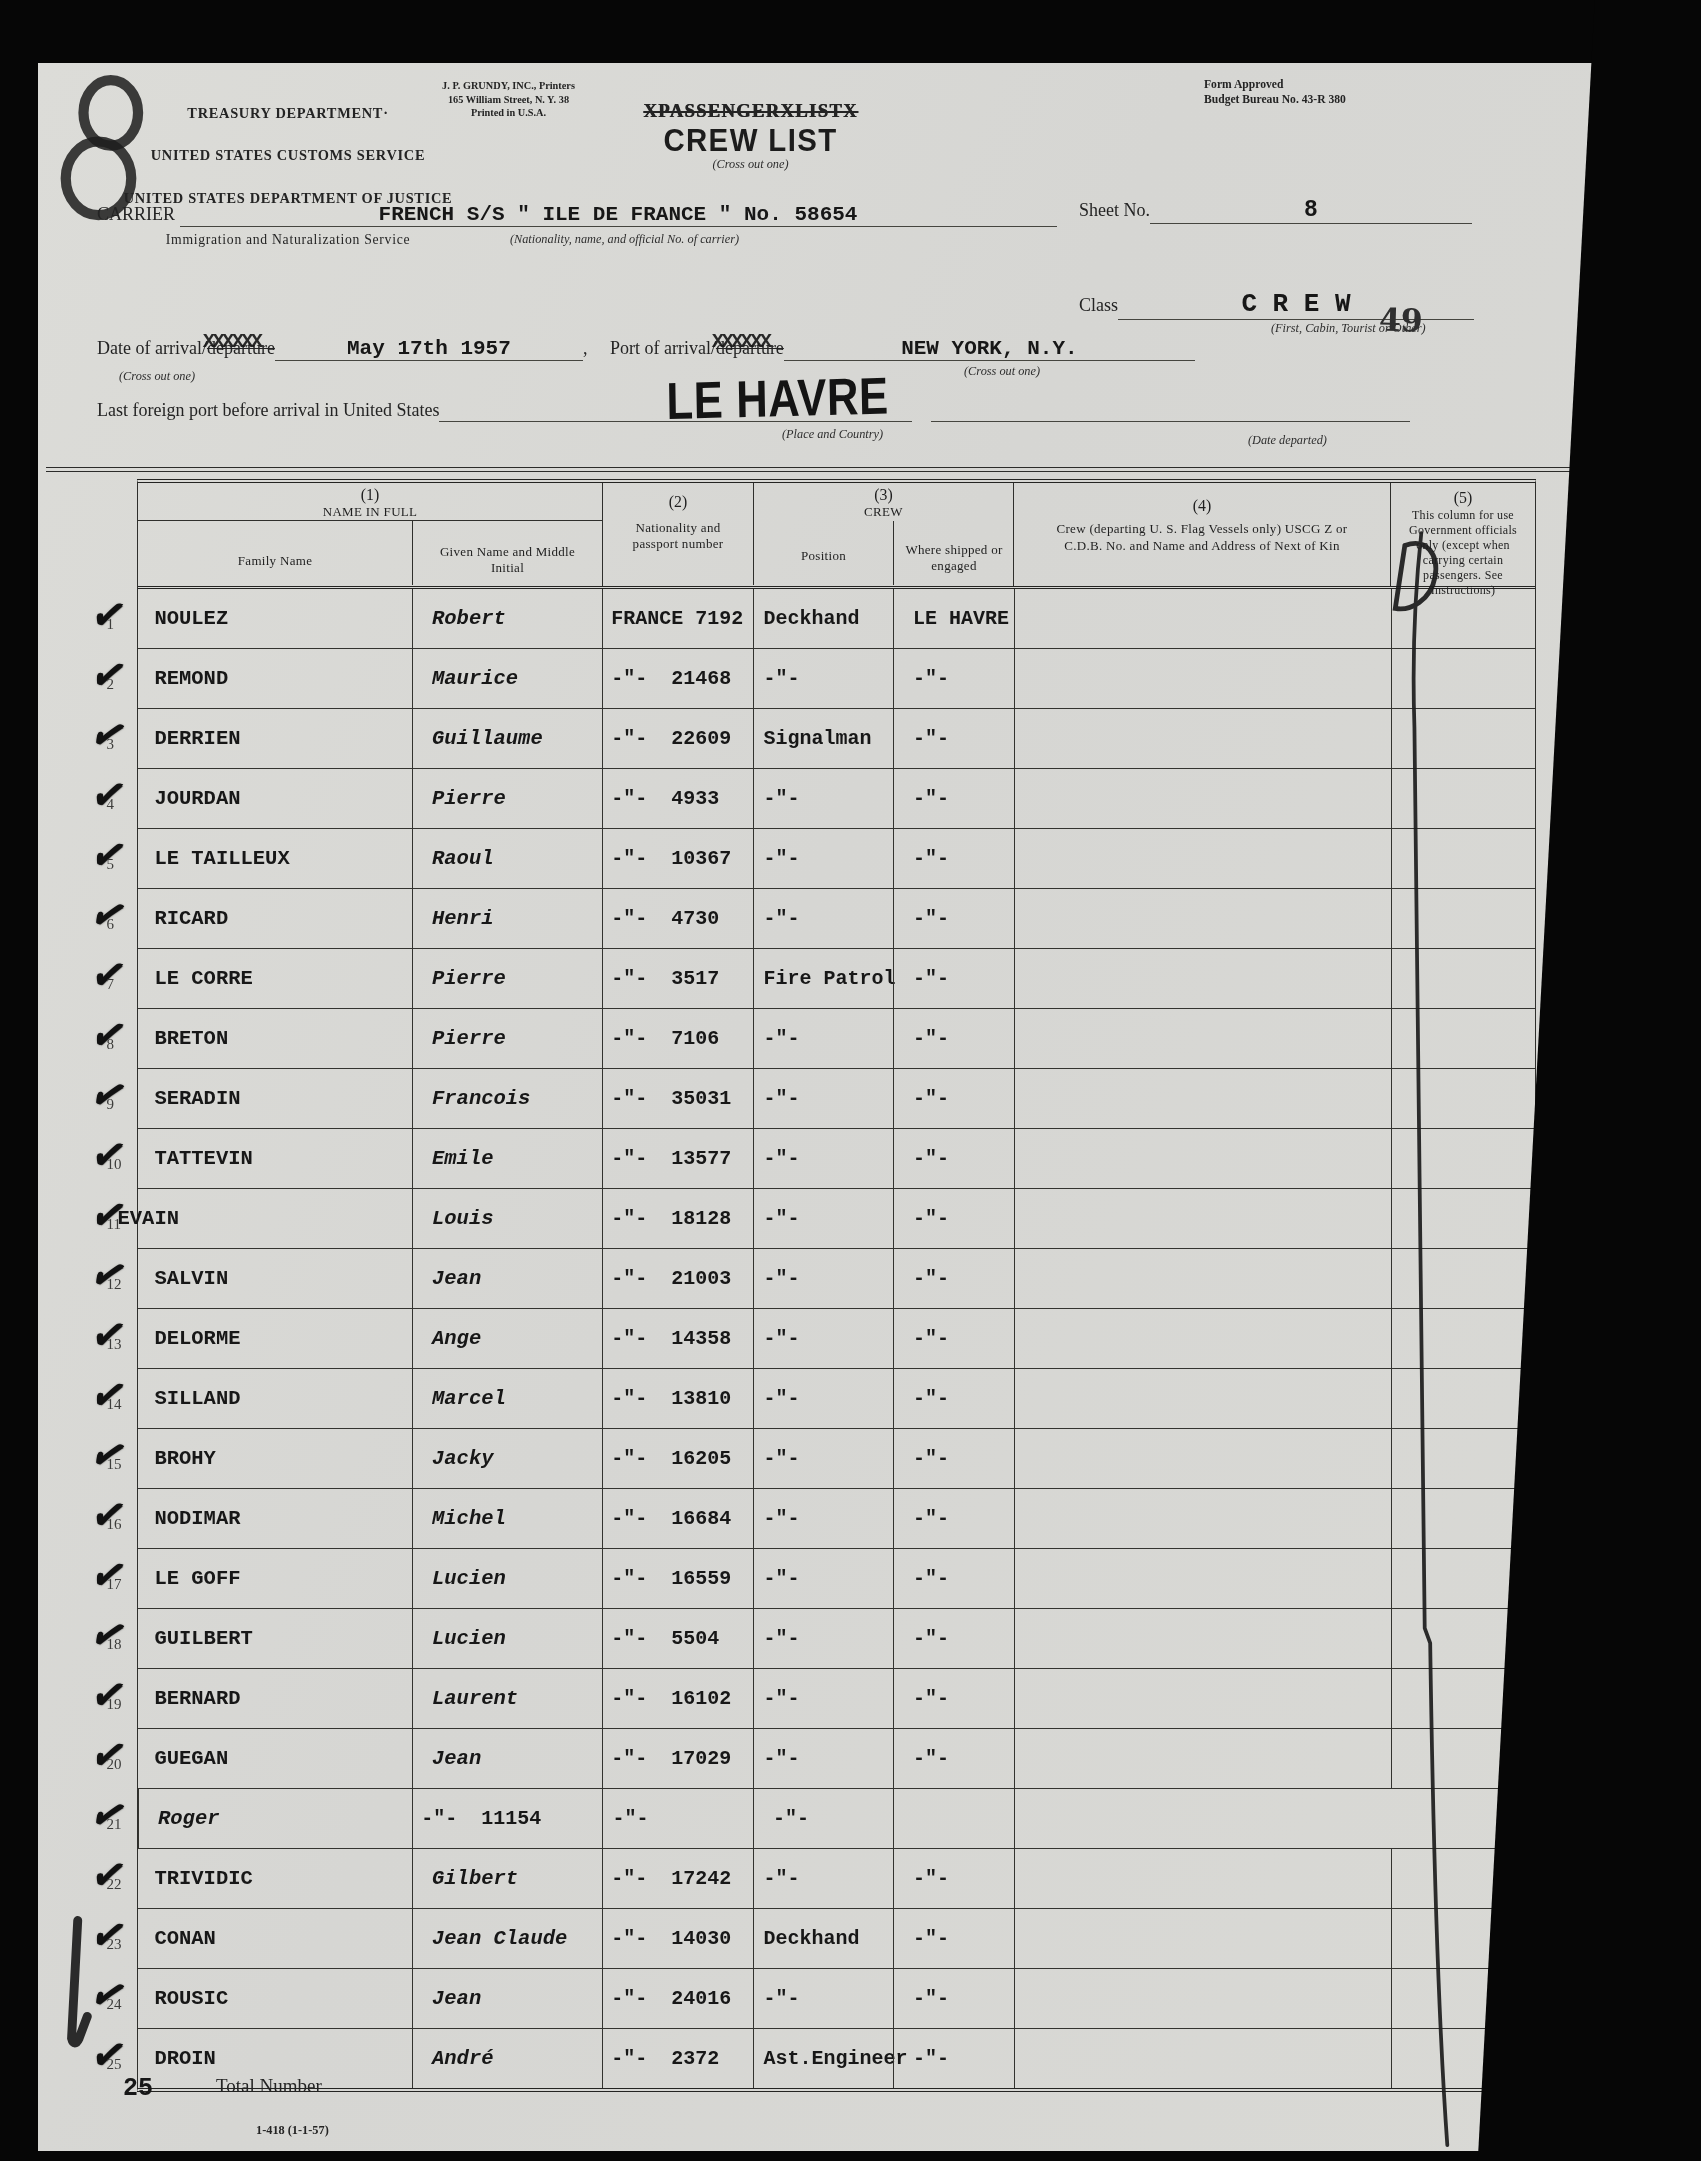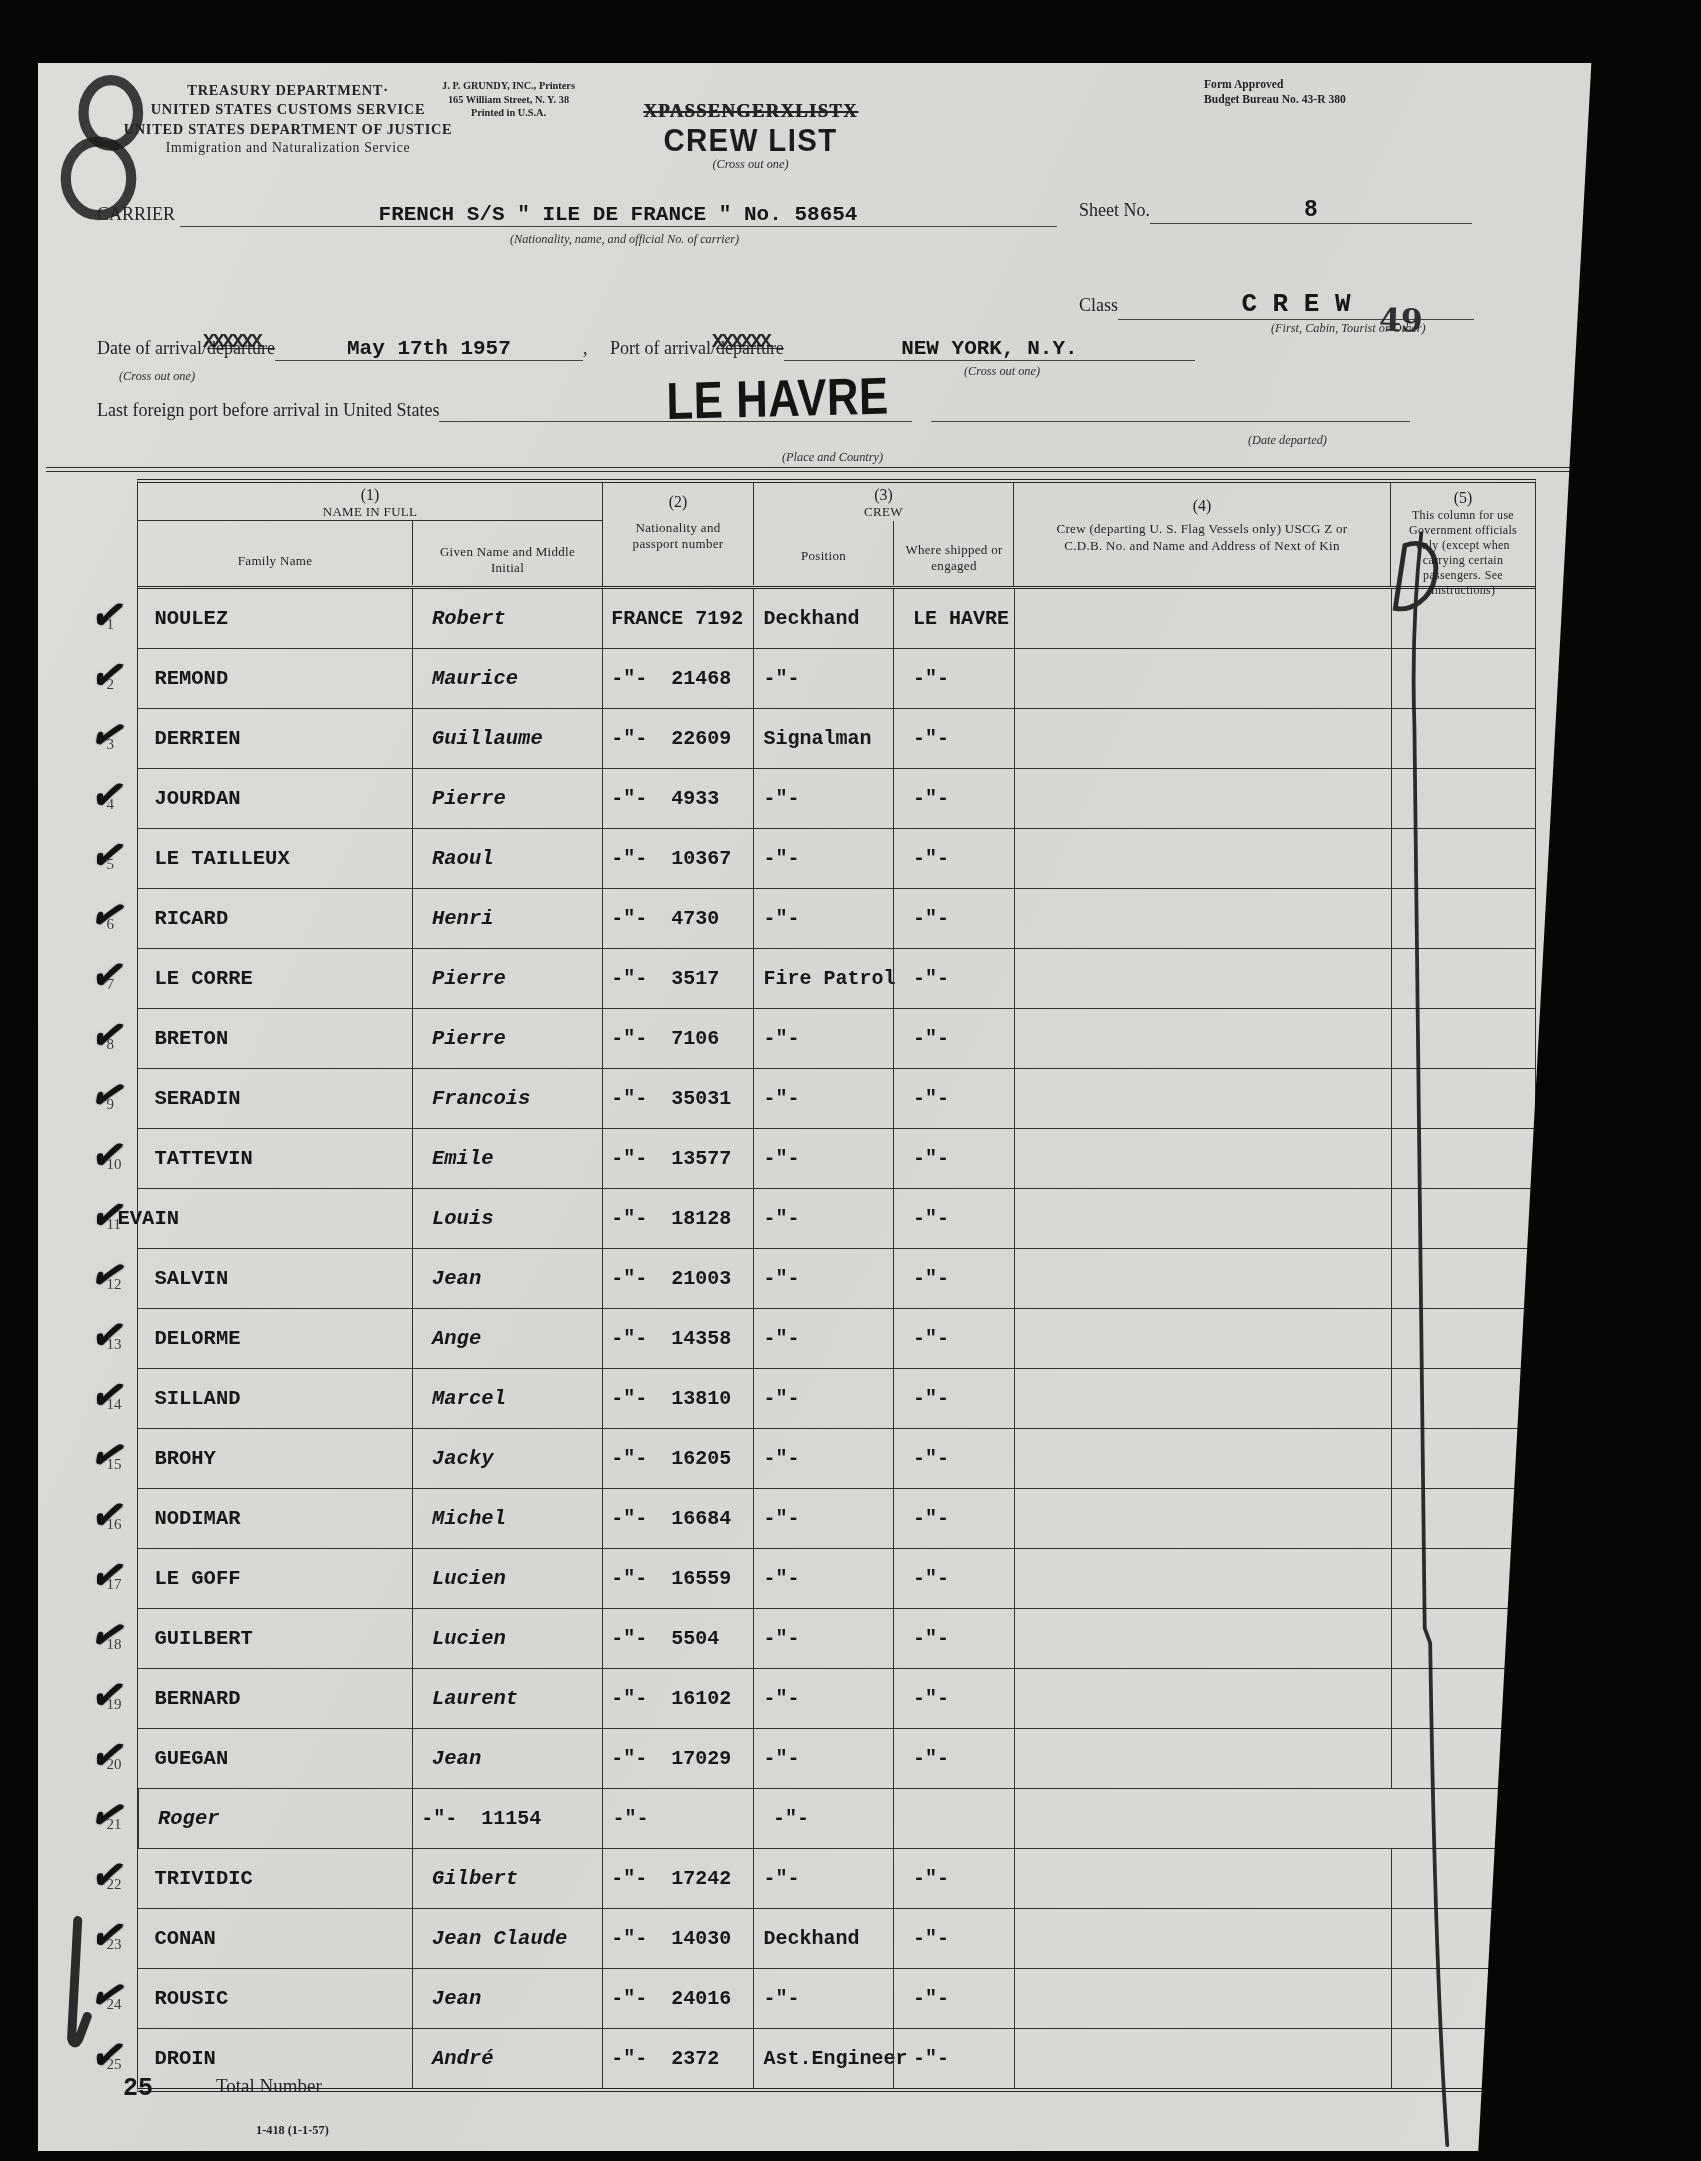--- a/index.html
+++ b/index.html
@@ -15,21 +15,21 @@
          color:#171717;white-space:pre;}
   .hint{font-style:italic;font-size:12.3px;color:#2e2e2e;}
   .abs{position:absolute;}
   .fill{display:inline-block;border-bottom:1.4px solid #45453f;text-align:center;vertical-align:baseline;}
   .struck{position:relative;text-decoration:line-through;text-decoration-thickness:1.4px;}
   .struck::before{content:attr(data-x);position:absolute;left:-4.1px;top:-8.2px;
         font-family:"Liberation Mono","DejaVu Sans Mono",monospace;font-weight:700;
         font-size:20.5px;letter-spacing:-2.7px;color:#161616;opacity:.9;}
   
   .agency{left:77px;top:18px;width:346px;text-align:center;}
-  .agency div{font-size:14.4px;font-weight:bold;letter-spacing:0.7px;line-height:1.35;}
+  .agency div{font-size:14.4px;font-weight:bold;letter-spacing:0.7px;line-height:1.35;margin-top:23px;}
   .agency div:last-child{font-weight:normal;font-size:13.7px;}
   .printer{left:378px;top:16.4px;width:185px;text-align:center;font-size:10.3px;font-weight:bold;line-height:1.3;}
   .formapproved{left:1166px;top:13.7px;width:247px;font-size:11.6px;font-weight:bold;line-height:1.3;}
   .stamp8{left:9.6px;top:6.8px;}
   .titleblock{left:579px;top:38px;width:267px;text-align:center;}
   .crossedtitle{font-size:18.5px;font-weight:bold;letter-spacing:1.4px;
         text-decoration:line-through;text-decoration-thickness:2.1px;text-shadow:0.7px 0 0 #1b1b1b;}
   .maintitle{font-family:"Liberation Sans","DejaVu Sans",sans-serif;font-weight:bold;
         font-size:29.4px;letter-spacing:1.4px;color:#1c1c1c;margin-top:1.4px;transform:scaleY(1.05);}
   .sheetline{left:1041px;top:134px;font-size:18px;}
@@ -133,21 +133,21 @@
       <span>Date of arrival/</span><span class="struck pr" data-x="XXXXXX">departure</span><span class="fill" style="width:308px;"><span class="typed" style="font-size:21px;">May 17th 1957</span></span><span>,</span>
       <span style="margin-left:18px;">Port of arrival/</span><span class="struck pr" data-x="XXXXXX">departure</span><span class="fill" style="width:411px;"><span class="typed" style="font-size:21px;">NEW YORK, N.Y.</span></span>
       <div class="hint" style="position:absolute;left:22px;top:31.5px;">(Cross out one)</div>
       <div class="hint" style="position:absolute;left:867px;top:27px;">(Cross out one)</div>
     </div>
 
     <div class="abs lehavre">LE HAVRE</div>
 
     <div class="abs lastportline pr">
       <span>Last foreign port before arrival in United States</span><span class="fill" style="width:473px;">&nbsp;</span><span class="fill" style="width:479px;margin-left:19px;">&nbsp;</span>
-      <div class="hint" style="position:absolute;left:685px;top:27px;margin-top:23px;">(Place and Country)</div>
+      <div class="hint" style="position:absolute;left:685px;top:27px;">(Place and Country)</div>
       <div class="hint" style="position:absolute;left:1151px;top:33px;">(Date departed)</div>
     </div>
 
     <div class="abs toprule"></div>
 
     <div class="tbl">
       <div class="thead">
         <div class="hc" style="left:0;top:0;width:464px;height:38px;border-bottom:1.4px solid #2f2f2c;padding-top:2.7px;">
           <div class="hnum">(1)</div>
           <div class="htitle">NAME IN FULL</div>

